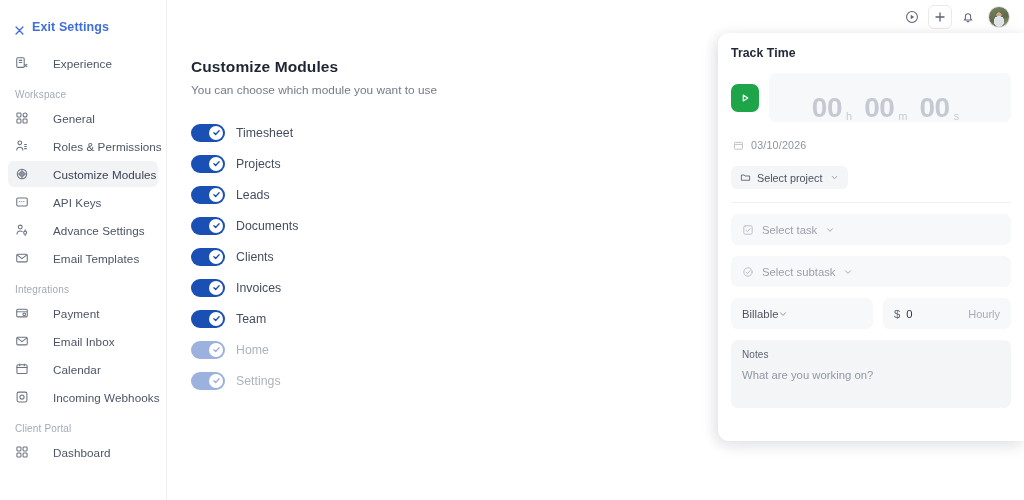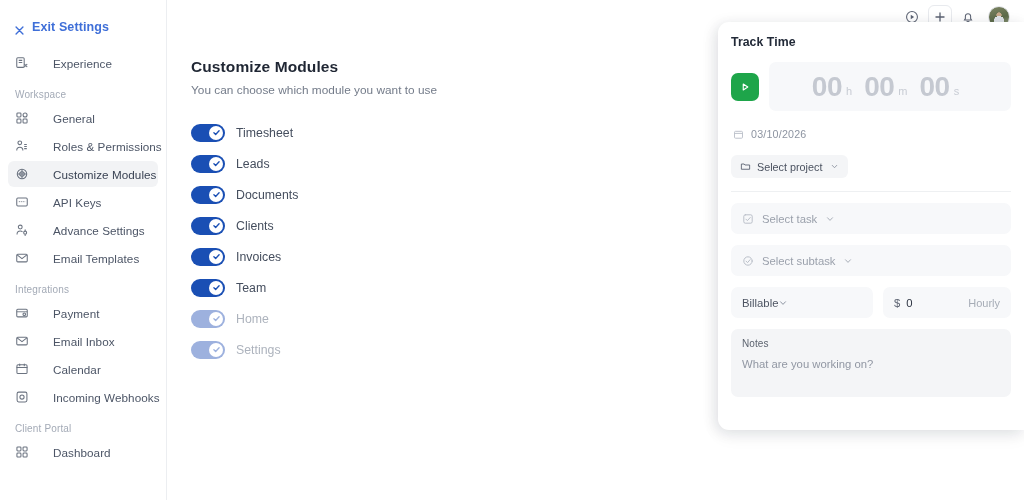--- a/index.html
+++ b/index.html
@@ -96,41 +96,41 @@
     background: #ffffff;
     display: flex; align-items: center; justify-content: center;
   }
   .toggle .knob svg { width: 9px; height: 9px; color: #1a4fb4; display: block; }
   .toggle.disabled .knob svg { color: #9db1de; }
   .module-label { font-size: 12.3px; color: #454e5e; letter-spacing: .02px; }
   .module-row.is-disabled .module-label { color: #adb3bd; cursor: default; }
 
   
   .panel {
-    position: absolute; left: 718px; top: 22px;
+    position: absolute; left: 718px; top: 33px;
     width: 306px; height: 408px;
     background: #ffffff;
     border-radius: 11px 0 0 11px;
     box-shadow: -3px 2px 14px rgba(24,32,48,.10), 0 6px 18px rgba(24,32,48,.06);
     padding: 13px 13px 0 13px;
   }
   .panel-title { font-size: 12.3px; font-weight: 700; color: #222a38; letter-spacing: .05px; }
 
   .timer-row { display: flex; align-items: center; gap: 10px; margin-top: 13px; }
   .play-btn {
     width: 28px; height: 28px; border-radius: 7px;
     background: #1ea54a; flex: 0 0 28px;
     display: flex; align-items: center; justify-content: center;
     cursor: pointer; border: none;
   }
   .play-btn svg { width: 14px; height: 14px; color: #fff; display: block; }
   .timer-display {
     flex: 1; height: 49px; border-radius: 7px;
     background: #f7f8fa;
-    display: flex; align-items: center; justify-content: center; gap: 3px;
+    display: flex; align-items: flex-end; justify-content: center; gap: 3px;
     cursor: pointer;
   }
   .t-num { font-size: 28px; font-weight: 700; color: #c5c9d1; letter-spacing: -.5px; line-height: 1; }
   .t-unit { font-size: 11px; color: #c8ccd4; margin: 9px 9px 0 1px; }
 
   .date-row { display: flex; align-items: center; gap: 7px; margin-top: 17px; padding-left: 2px; cursor: pointer; }
   .date-row svg { width: 11px; height: 11px; color: #bcc1ca; display: block; }
   .date-text { font-size: 10.7px; color: #8d94a1; letter-spacing: .2px; }
 
   .chip-row { display: flex; align-items: flex-end; gap: 10px; margin-top: 15px; }
@@ -375,20 +375,30 @@
         <span class="toggle">
           <span class="knob">
             <svg viewBox="0 0 16 16" fill="none" stroke="currentColor" stroke-width="2.4" stroke-linecap="round" stroke-linejoin="round">
                 <path d="M3.4 8.4 6.5 11.4 12.6 5"></path>
               </svg>
           </span>
         </span>
         <span class="module-label">Timesheet</span>
       </div>
 
+      <div class="module-row">
+        <span class="toggle">
+          <span class="knob">
+            <svg viewBox="0 0 16 16" fill="none" stroke="currentColor" stroke-width="2.4" stroke-linecap="round" stroke-linejoin="round">
+                <path d="M3.4 8.4 6.5 11.4 12.6 5"></path>
+              </svg>
+          </span>
+        </span>
+        <span class="module-label">Projects</span>
+      </div>
 
       <div class="module-row">
         <span class="toggle">
           <span class="knob">
             <svg viewBox="0 0 16 16" fill="none" stroke="currentColor" stroke-width="2.4" stroke-linecap="round" stroke-linejoin="round">
                 <path d="M3.4 8.4 6.5 11.4 12.6 5"></path>
               </svg>
           </span>
         </span>
         <span class="module-label">Leads</span>

